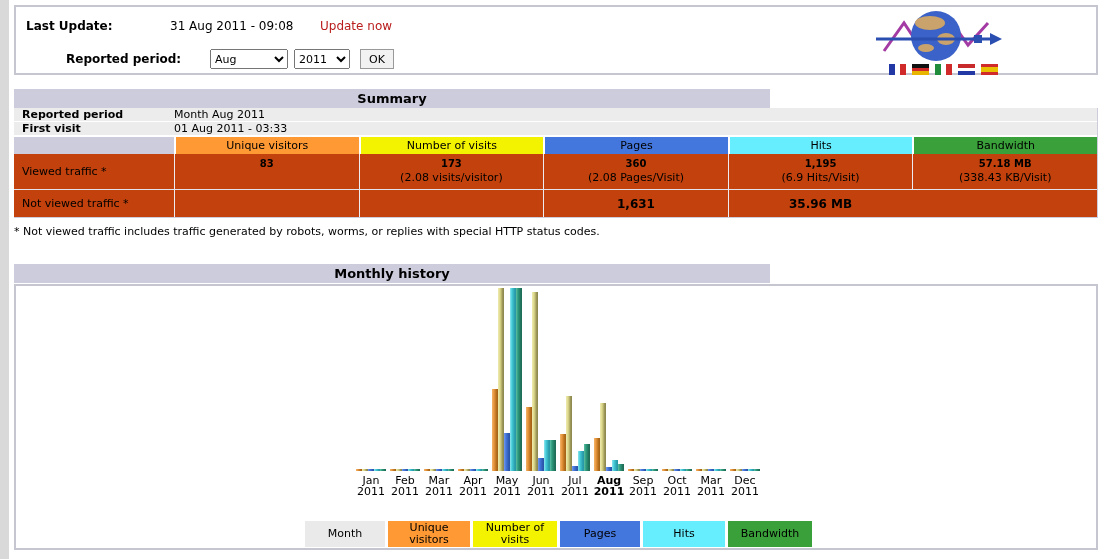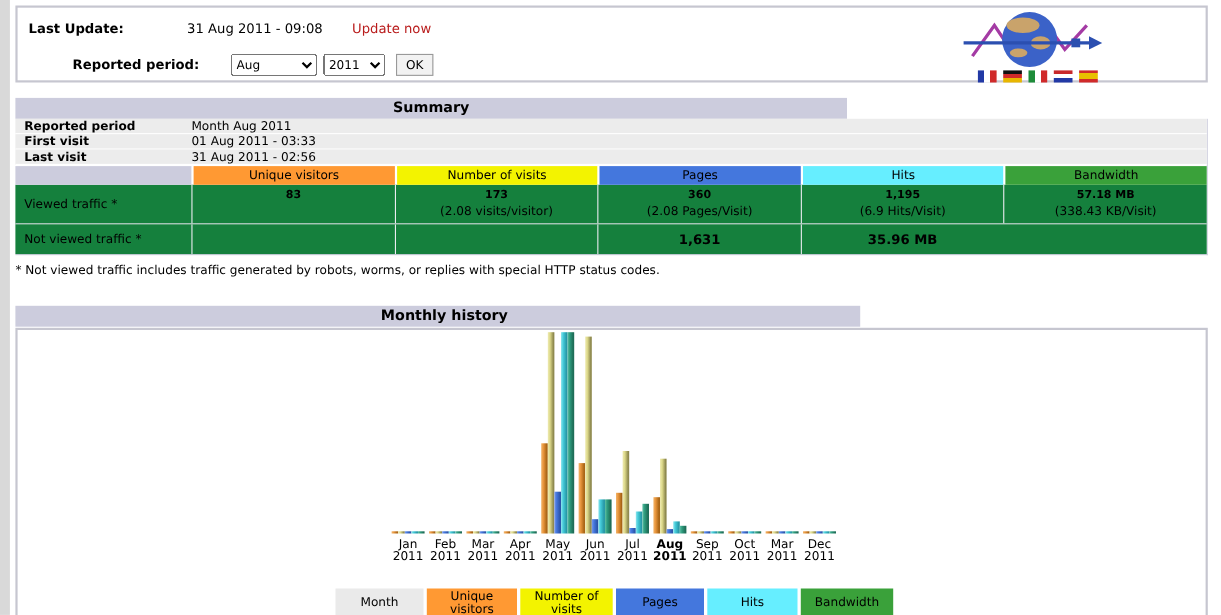--- a/index.html
+++ b/index.html
@@ -18,30 +18,30 @@
   .selyear{width:56px;margin-right:10px;}
   .okbtn{font-family:"DejaVu Sans",sans-serif;font-size:11px;height:20px;padding:1px 8px;
     background:#F2F2F2;border:1px solid #999;cursor:pointer;}
   .logo{position:absolute;right:92px;top:2px;cursor:pointer;}
   .flagsrow{position:absolute;right:98px;top:57px;display:flex;gap:6px;}
   .flag{width:17px;height:11px;display:inline-block;cursor:pointer;}
   
   .titlebar{width:756px;height:19px;line-height:19px;background:#CCCCDD;color:#000;
     font-size:13px;font-weight:bold;text-align:center;}
   .tb1{margin-top:14px;}
-  .tb2{margin-top:26px;padding-left:12px;}
+  .tb2{margin-top:26px;}
   
   .sumtable{width:1084px;border-right:1px solid #CCCCDD;border-bottom:1px solid #CCCCDD;box-sizing:border-box;}
   .inforow{display:grid;grid-template-columns:160px 1fr;background:#ECECEC;height:13px;
     line-height:13px;border-bottom:1px solid #fff;}
   .inforow .il{font-weight:bold;padding-left:8px;}
   .headrow{display:grid;grid-template-columns:160px repeat(5,1fr);column-gap:2px;height:17px;margin-top:1px;}
   .headrow .hl{background:#CCCCDD;}
   .hcell{line-height:17px;text-align:center;font-size:11px;}
-  .valrow{display:grid;grid-template-columns:160px repeat(5,1fr);background:#15803d;}
+  .valrow{display:grid;grid-template-columns:160px repeat(5,1fr);background:#c2410c;}
   .vr1{height:35px;border-bottom:1px solid #E2E2EA;}
   .vr2{height:27px;}
   .vlabel{padding-left:8px;display:flex;align-items:center;color:#000;}
   .vcell{text-align:center;border-left:1px solid #ECECF2;padding-top:2px;}
   .vmain{font-weight:bold;font-size:10px;line-height:15px;}
   .vsub{font-size:11px;line-height:13px;}
   .vcell2{display:flex;align-items:center;justify-content:center;font-weight:bold;font-size:12px;border-left:1px solid #ECECF2;}
   .footnote{margin-top:7px;font-size:11px;}
   
   .chartbox{position:relative;margin-top:1px;width:1084px;height:266px;border:2px solid #C6C6D0;
@@ -96,24 +96,20 @@
   <div class="titlebar tb1">Summary</div>
   <div class="sumtable">
     <div id="inforows">
         <div class="inforow">
           <span class="il">Reported period</span>
           <span class="iv">Month Aug 2011</span>
         </div>
         <div class="inforow">
           <span class="il">First visit</span>
           <span class="iv">01 Aug 2011 - 03:33</span>
-        </div>
-        <div class="inforow">
-          <span class="il">Last visit</span>
-          <span class="iv">31 Aug 2011 - 02:56</span>
         </div>
       </div>
     <div class="headrow" id="headrow">
       <div class="hl"></div>
     <div class="hcell" style="background: rgb(255, 153, 51);">Unique visitors</div>
         <div class="hcell" style="background: rgb(243, 243, 0);">Number of visits</div>
         <div class="hcell" style="background: rgb(68, 119, 221);">Pages</div>
         <div class="hcell" style="background: rgb(102, 238, 255);">Hits</div>
         <div class="hcell" style="background: rgb(58, 161, 58);">Bandwidth</div>
       </div>

